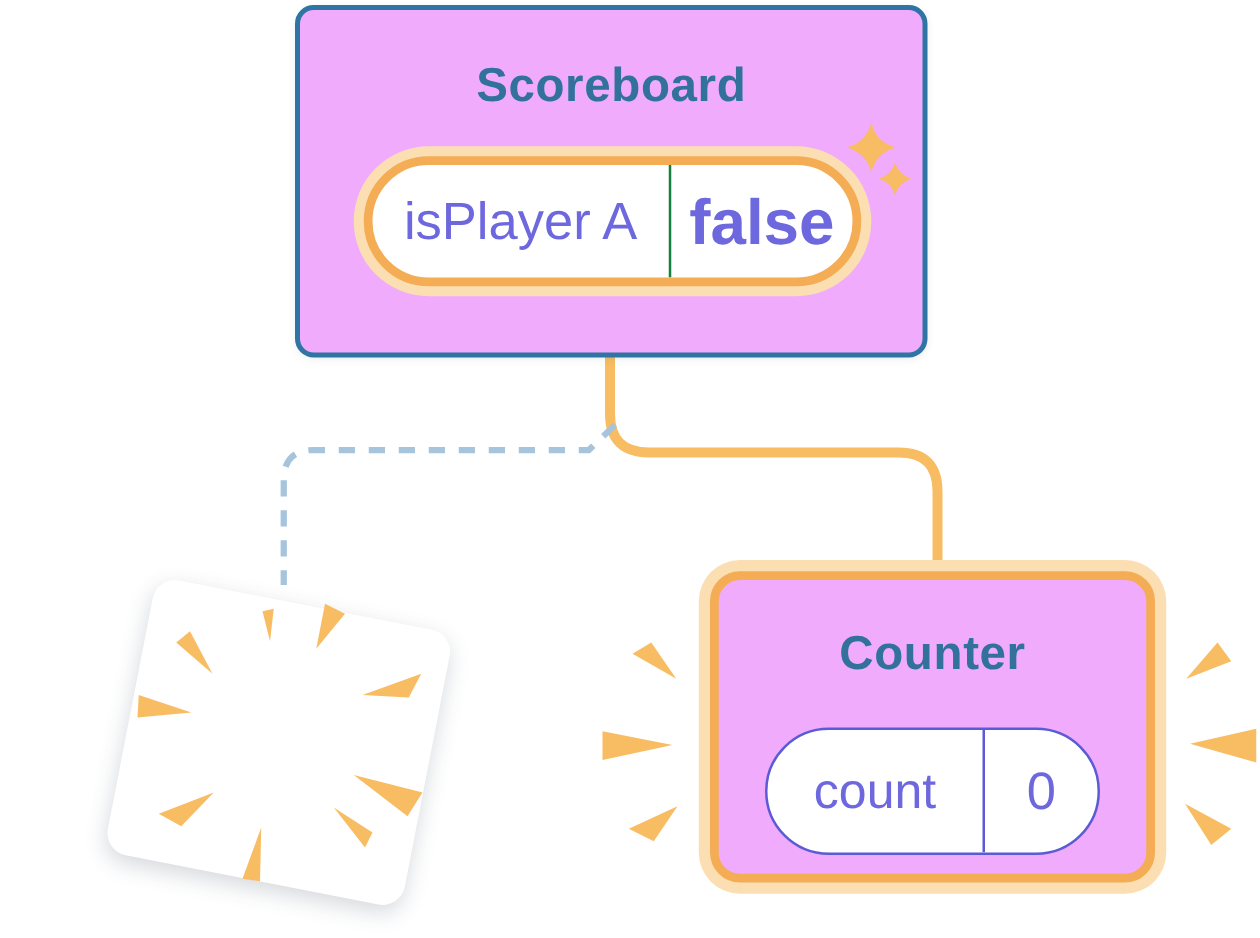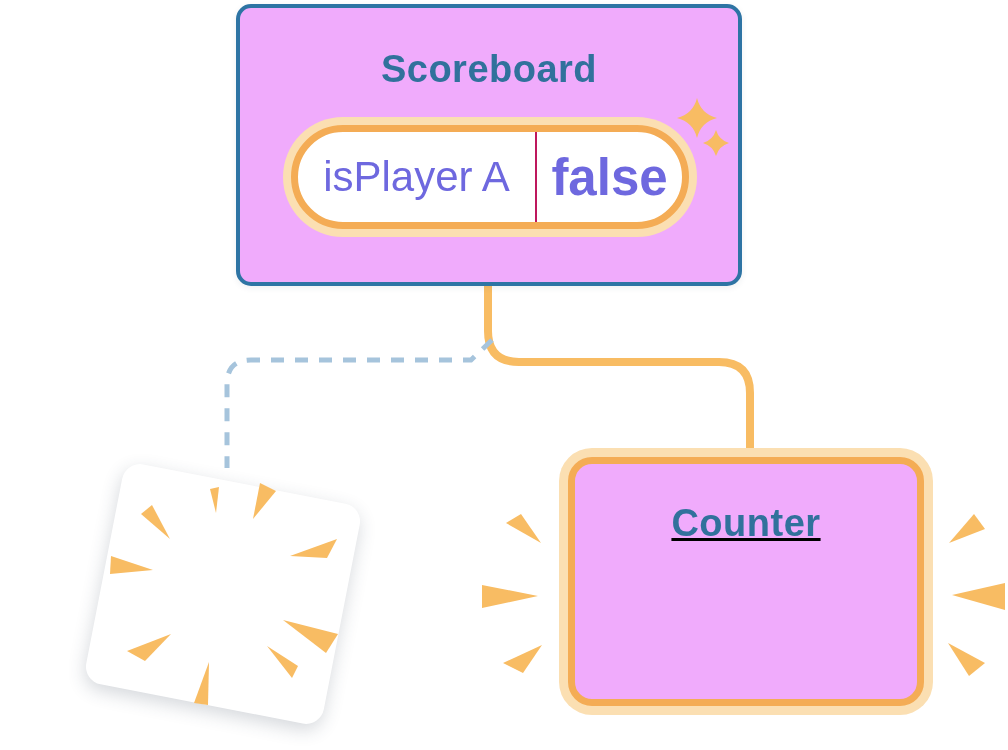--- a/index.html
+++ b/index.html
@@ -31,29 +31,28 @@
   }
   .pill-cell{
     display:flex;align-items:center;justify-content:center;
     color:#6E68DF;
   }
   .orange-pill{
     left:51px;top:117px;width:398px;height:104px;
     border:7px solid #F4AC55;
     box-shadow:0 0 0 8px #FBDFB2;
   }
-  .orange-pill .key{flex:0 0 237px;border-right:2px solid #be185d;font-size:42px;}
+  .orange-pill .key{flex:0 0 237px;border-right:2px solid #15803d;font-size:42px;}
   .orange-pill .val{flex:1;font-size:51px;font-weight:700;}
 
   
   .counter{
     left:568px;top:457px;width:356px;height:249px;z-index:2;
     border:7px solid #F4AC55;border-radius:24px;
     box-shadow:0 0 0 9px #FBDFB2;
-    text-decoration:underline;
   }
   .counter .card-title{margin-top:38px;}
   .purple-pill{
     left:37px;top:118px;width:268px;height:102px;
     border:2px solid #5B5BD6;
   }
   .purple-pill .key{flex:0 0 172px;border-right:2px solid #5B5BD6;font-size:40px;}
   .purple-pill .val{flex:1;font-size:42px;}
 
   
@@ -79,20 +78,24 @@
     <div class="pill orange-pill">
       <div class="pill-cell key">isPlayer A</div>
       <div class="pill-cell val">false</div>
     </div>
   </div>
 
   <div class="card destroyed"></div>
 
   <div class="card counter">
     <div class="card-title">Counter</div>
+    <div class="pill purple-pill">
+      <div class="pill-cell key">count</div>
+      <div class="pill-cell val">0</div>
+    </div>
   </div>
 
   <svg class="layer deco" viewBox="0 0 1008 750">
 
     <g fill="#F8BC63">
       <path d="M697 98 Q701 114 717 118 Q701 122 697 138 Q693 122 677 118 Q693 114 697 98 Z"></path>
       <path d="M716 130 Q719 140 729 143 Q719 146 716 156 Q713 146 703 143 Q713 140 716 130 Z"></path>
     </g>
 
     <g fill="#F8BC63">

